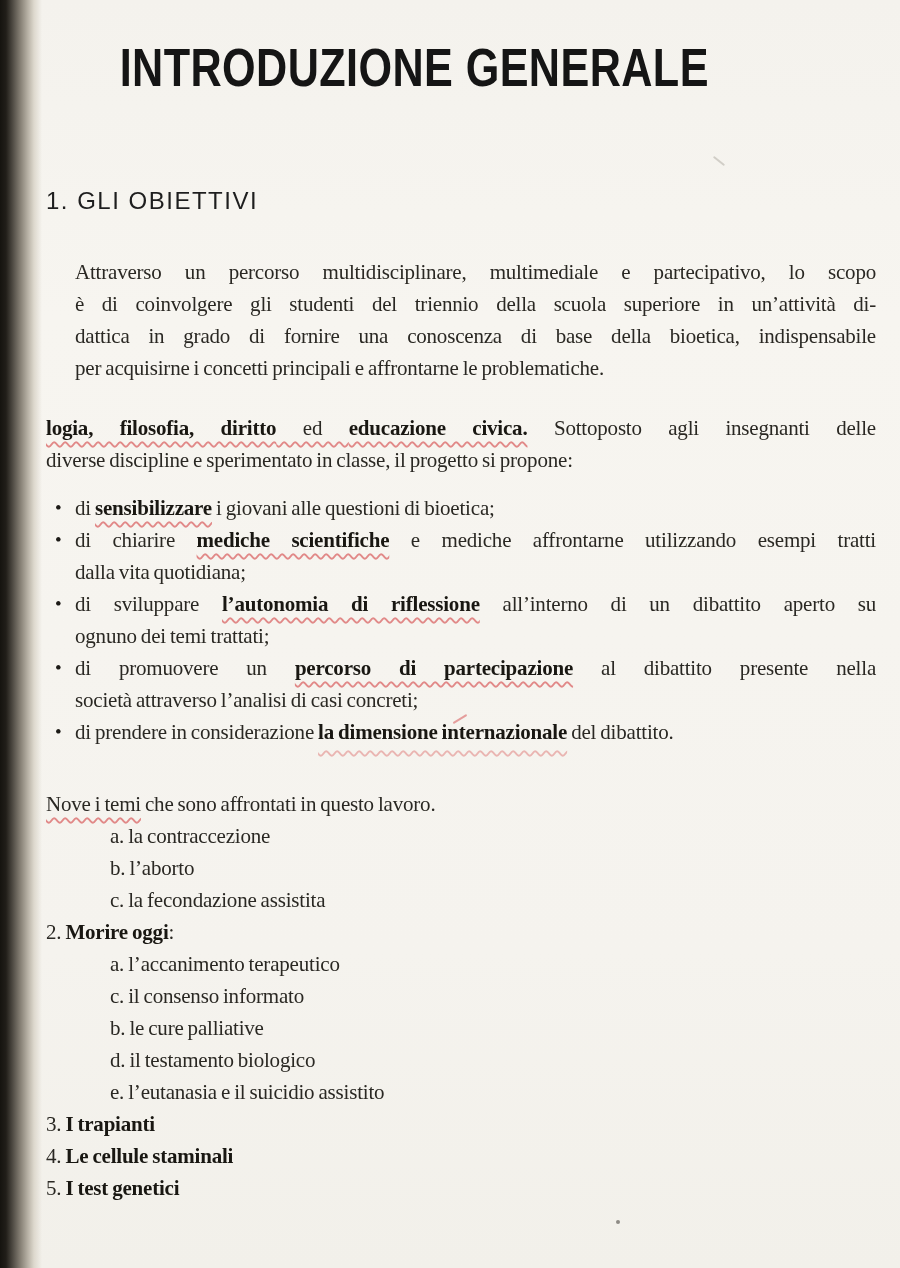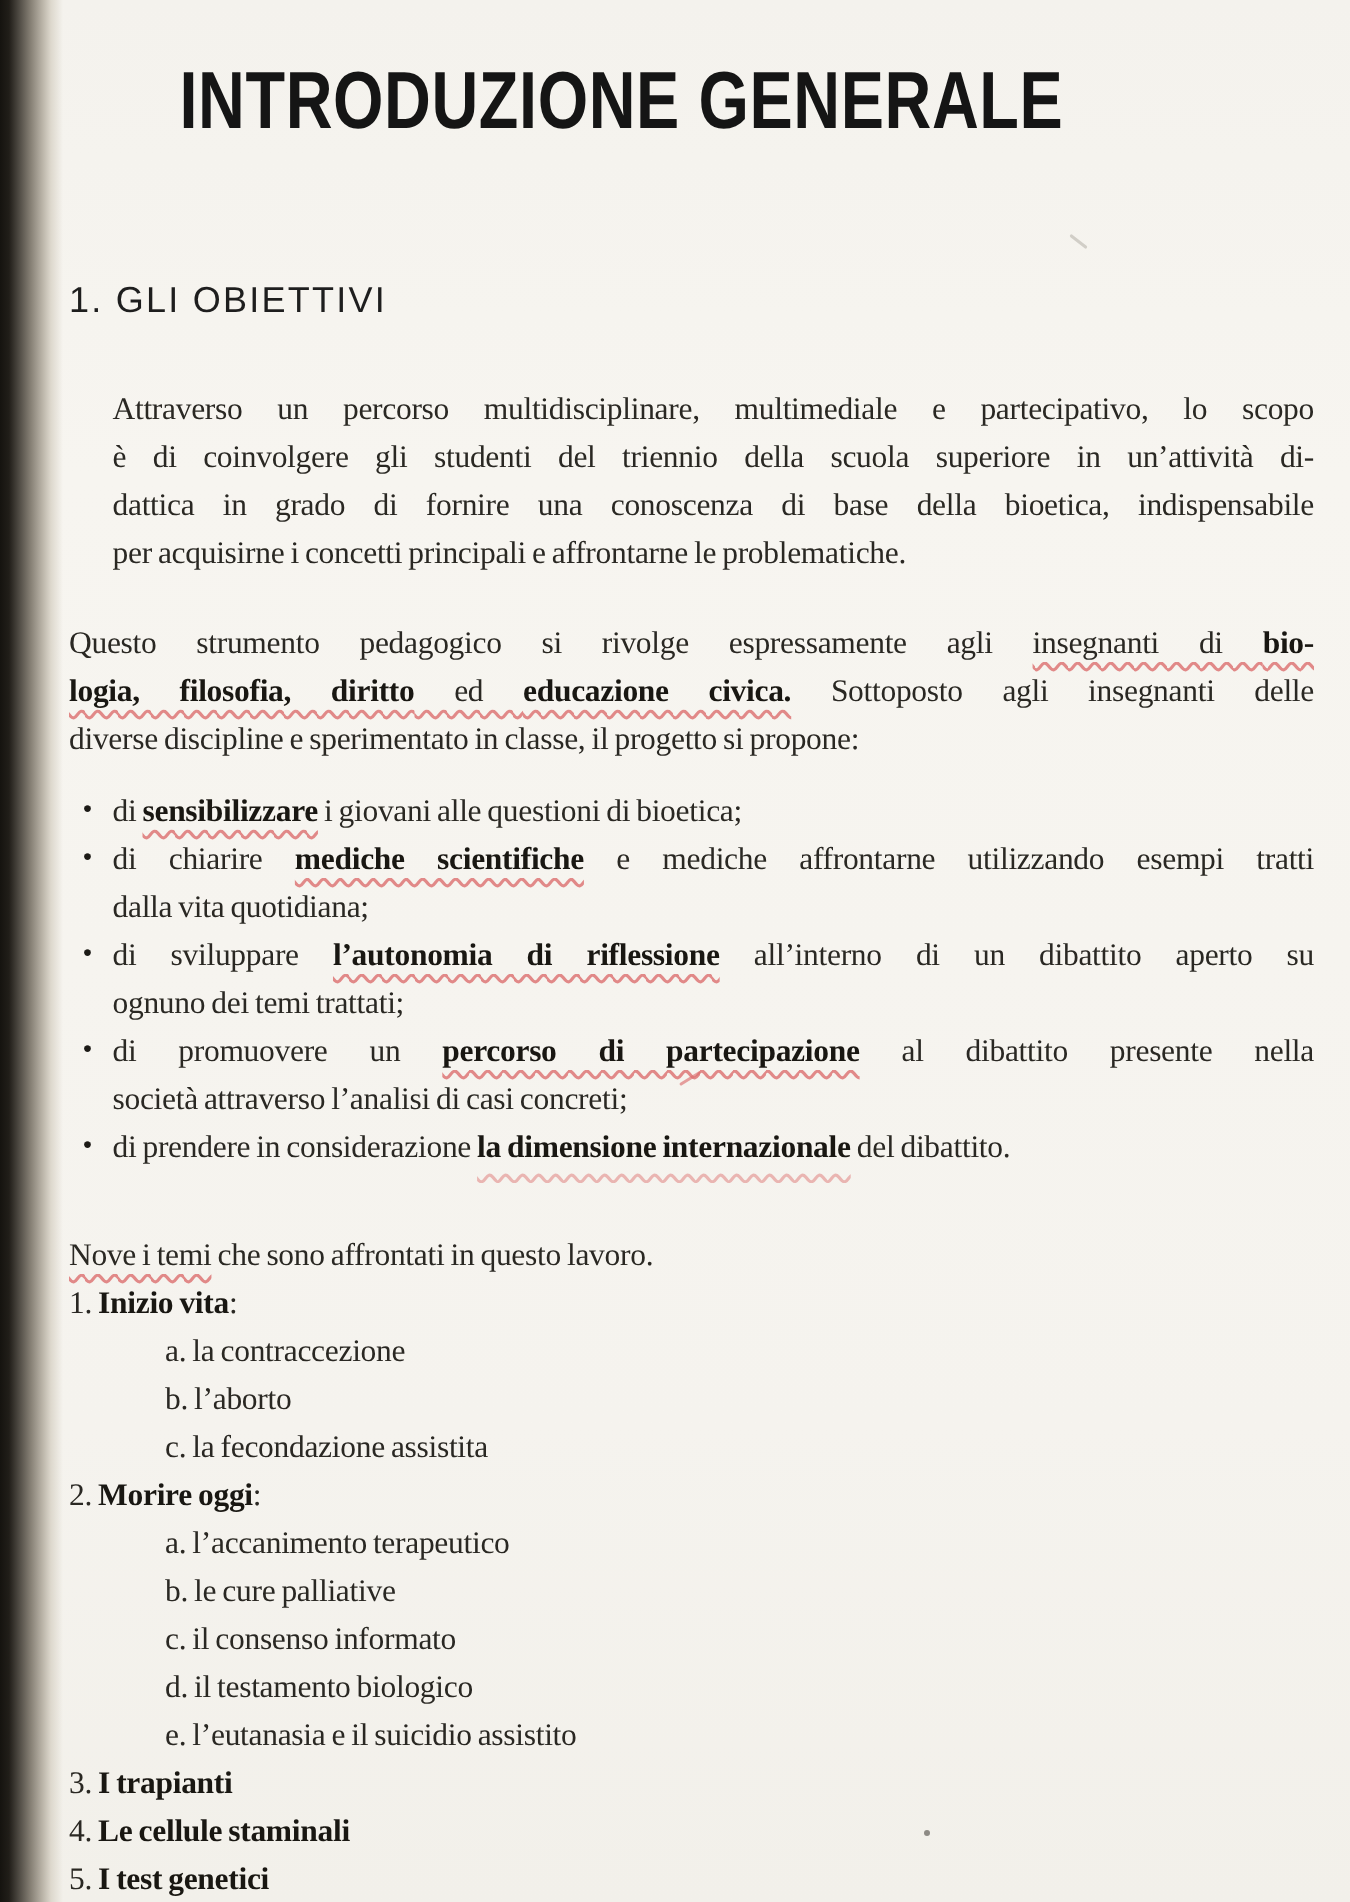--- a/index.html
+++ b/index.html
@@ -63,21 +63,20 @@
     <h2 class="heading">1. GLI OBIETTIVI</h2>
 
     <div class="para" id="para1">
         <div class="tline just"><span>Attraverso un percorso multidisciplinare, multimediale e partecipativo, lo scopo</span></div>
         <div class="tline just"><span>è di coinvolgere gli studenti del triennio della scuola superiore in un’attività di-</span></div>
         <div class="tline just"><span>dattica in grado di fornire una conoscenza di base della bioetica, indispensabile</span></div>
         <div class="tline"><span>per acquisirne i concetti principali e affrontarne le problematiche.</span></div>
       </div>
 
     <div class="para" id="para2">
-        <div class="tline just"><span>Questo strumento pedagogico si rivolge espressamente agli </span><span class="hl">insegnanti di </span><span class="b hl">bio-</span></div>
         <div class="tline just"><span class="b hl">logia, filosofia, diritto</span><span class="hl"> ed </span><span class="b hl">educazione civica.</span><span> Sottoposto agli insegnanti delle</span></div>
         <div class="tline"><span>diverse discipline e sperimentato in classe, il progetto si propone:</span></div>
       </div>
 
     <div id="bullets">
         <div class="brow">
           <span class="bglyph">•</span>
           <div class="bcontent">
             <div class="tline"><span>di </span><span class="b hl">sensibilizzare</span><span> i giovani alle questioni di bioetica;</span></div>
           </div>
@@ -109,28 +108,27 @@
             <div class="tline"><span>di prendere in considerazione </span><span class="b hl2">la dimensione internazionale</span><span> del dibattito.</span></div>
           </div>
         </div>
       </div>
 
     <div class="para" id="intro">
         <div class="tline"><span class="hl">Nove i temi</span><span> che sono affrontati in questo lavoro.</span></div>
       </div>
 
     <div id="topics">
-        <div class="tline topic"><span>1. </span><span class="b">Inizio vita</span><span>:</span></div>
         <div class="tline sub">a. la contraccezione</div>
         <div class="tline sub">b. l’aborto</div>
         <div class="tline sub">c. la fecondazione assistita</div>
         <div class="tline topic"><span>2. </span><span class="b">Morire oggi</span><span>:</span></div>
         <div class="tline sub">a. l’accanimento terapeutico</div>
+        <div class="tline sub">c. il consenso informato</div>
         <div class="tline sub">b. le cure palliative</div>
-        <div class="tline sub">c. il consenso informato</div>
         <div class="tline sub">d. il testamento biologico</div>
         <div class="tline sub">e. l’eutanasia e il suicidio assistito</div>
         <div class="tline topic"><span>3. </span><span class="b">I trapianti</span></div>
         <div class="tline topic"><span>4. </span><span class="b">Le cellule staminali</span></div>
         <div class="tline topic"><span>5. </span><span class="b">I test genetici</span></div>
       </div>
   </div>
 
   <div class="artifact tick1"></div>
   <div class="artifact tick2"></div>

